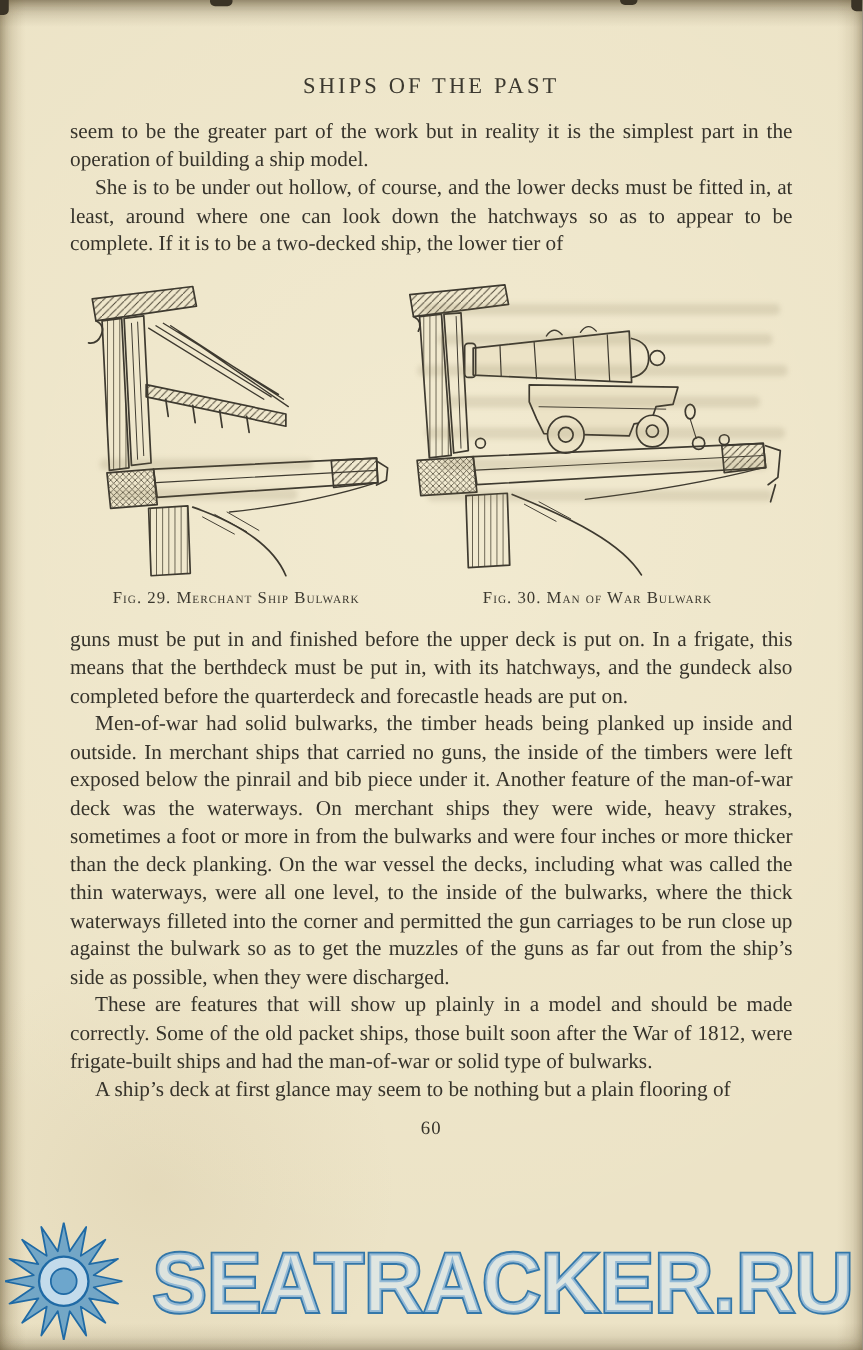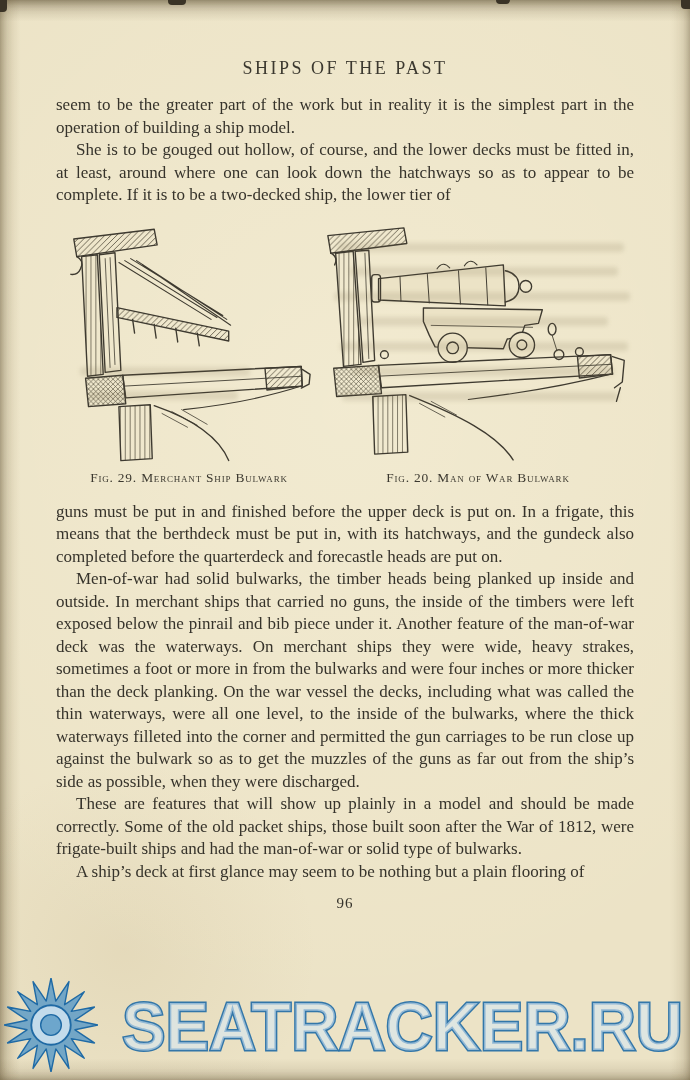--- a/index.html
+++ b/index.html
@@ -74,21 +74,21 @@
 
   <div class="edge-mark m1"></div>
   <div class="edge-mark m2"></div>
   <div class="edge-mark m3"></div>
   <div class="edge-mark m4"></div>
 
   <h1 class="title">SHIPS OF THE PAST</h1>
 
   <div class="content">
     <p>seem to be the greater part of the work but in reality it is the simplest part in the operation of building a ship model.</p>
-    <p class="indent">She is to be gouged out hollow, of course, and the lower decks must be fitted in, at least, around where one can look down the hatchways so as to appear to be complete.  If it is to be a two-decked ship, the lower tier of</p>
+    <p class="indent">She is to be under out hollow, of course, and the lower decks must be fitted in, at least, around where one can look down the hatchways so as to appear to be complete.  If it is to be a two-decked ship, the lower tier of</p>
   </div>
 
   <div class="figures">
 
     <div class="bleed" style="left:282px; top:28px;  width:286px;"></div>
     <div class="bleed" style="left:294px; top:52px;  width:268px;"></div>
     <div class="bleed" style="left:278px; top:77px;  width:296px;"></div>
     <div class="bleed" style="left:300px; top:102px; width:252px;"></div>
     <div class="bleed" style="left:284px; top:127px; width:288px;"></div>
     <div class="bleed" style="left:296px; top:152px; width:262px;"></div>
@@ -198,32 +198,32 @@
           <g>
             <polygon points="52,183 86,181 88,240 54,242" fill="url(#h30c)"></polygon>
           </g>
           <g>
             <path d="M90,182 C 140,202 180,222 196,248"></path>
             <path d="M296,160 C 250,172 200,180 150,186" stroke-width="1.1"></path>
             <path d="M100,190 l26,14 M112,188 l26,14" stroke-width="0.8"></path>
           </g>
         </g>
       </svg>
-      <figcaption>Fig. 20. Man of War Bulwark</figcaption>
+      <figcaption>Fig. 30. Man of War Bulwark</figcaption>
     </figure>
   </div>
 
   <div class="content">
     <p>guns must be put in and finished before the upper deck is put on.  In a frigate, this means that the berthdeck must be put in, with its hatchways, and the gundeck also completed before the quarterdeck and forecastle heads are put on.</p>
     <p class="indent">Men-of-war had solid bulwarks, the timber heads being planked up inside and outside.  In merchant ships that carried no guns, the inside of the timbers were left exposed below the pinrail and bib piece under it.  Another feature of the man-of-war deck was the waterways.  On merchant ships they were wide, heavy strakes, sometimes a foot or more in from the bulwarks and were four inches or more thicker than the deck planking. On the war vessel the decks, including what was called the thin waterways, were all one level, to the inside of the bulwarks, where the thick waterways filleted into the corner and permitted the gun carriages to be run close up against the bulwark so as to get the muzzles of the guns as far out from the ship’s side as possible, when they were discharged.</p>
     <p class="indent">These are features that will show up plainly in a model and should be made correctly.  Some of the old packet ships, those built soon after the War of 1812, were frigate-built ships and had the man-of-war or solid type of bulwarks.</p>
     <p class="indent">A ship’s deck at first glance may seem to be nothing but a plain flooring of</p>
   </div>
 
-  <div class="pagenum">96</div>
+  <div class="pagenum">60</div>
 
   <div class="watermark">
     <svg width="94" height="94" viewBox="0 0 100 100">
       <polygon points="100,50 75.5,55.1 96.2,69.1 71.6,64.5 85.4,85.4 64.5,71.6 69.1,96.2 55.1,75.5 50,100 44.9,75.5 30.9,96.2 35.5,71.6 14.6,85.4 28.4,64.5 3.8,69.1 24.5,55.1 0,50 24.5,44.9 3.8,30.9 28.4,35.5 14.6,14.6 35.5,28.4 30.9,3.8 44.9,24.5 50,0 55.1,24.5 69.1,3.8 64.5,28.4 85.4,14.6 71.6,35.5 96.2,30.9 75.5,44.9" fill="#5e9cc7" fill-opacity="0.85" stroke="#1f6aa5" stroke-width="1.5" stroke-linejoin="round"></polygon>
       <circle cx="50" cy="50" r="21" fill="#d7e8f4" fill-opacity="0.8" stroke="#1f6aa5" stroke-width="2"></circle>
       <circle cx="50" cy="50" r="11" fill="#5e9cc7" fill-opacity="0.85" stroke="#1f6aa5" stroke-width="1.5"></circle>
     </svg>
     <svg class="wordmark" viewBox="0 0 575 82" preserveAspectRatio="none">
       <text x="287" y="66" text-anchor="middle" font-family="Liberation Sans, sans-serif" font-weight="bold" font-size="68" textLength="566" lengthAdjust="spacingAndGlyphs" paint-order="stroke" stroke="#1f6aa5" stroke-width="3" stroke-opacity="0.9" fill="#d7e8f4" fill-opacity="0.6">SEATRACKER.RU</text>
     </svg>

